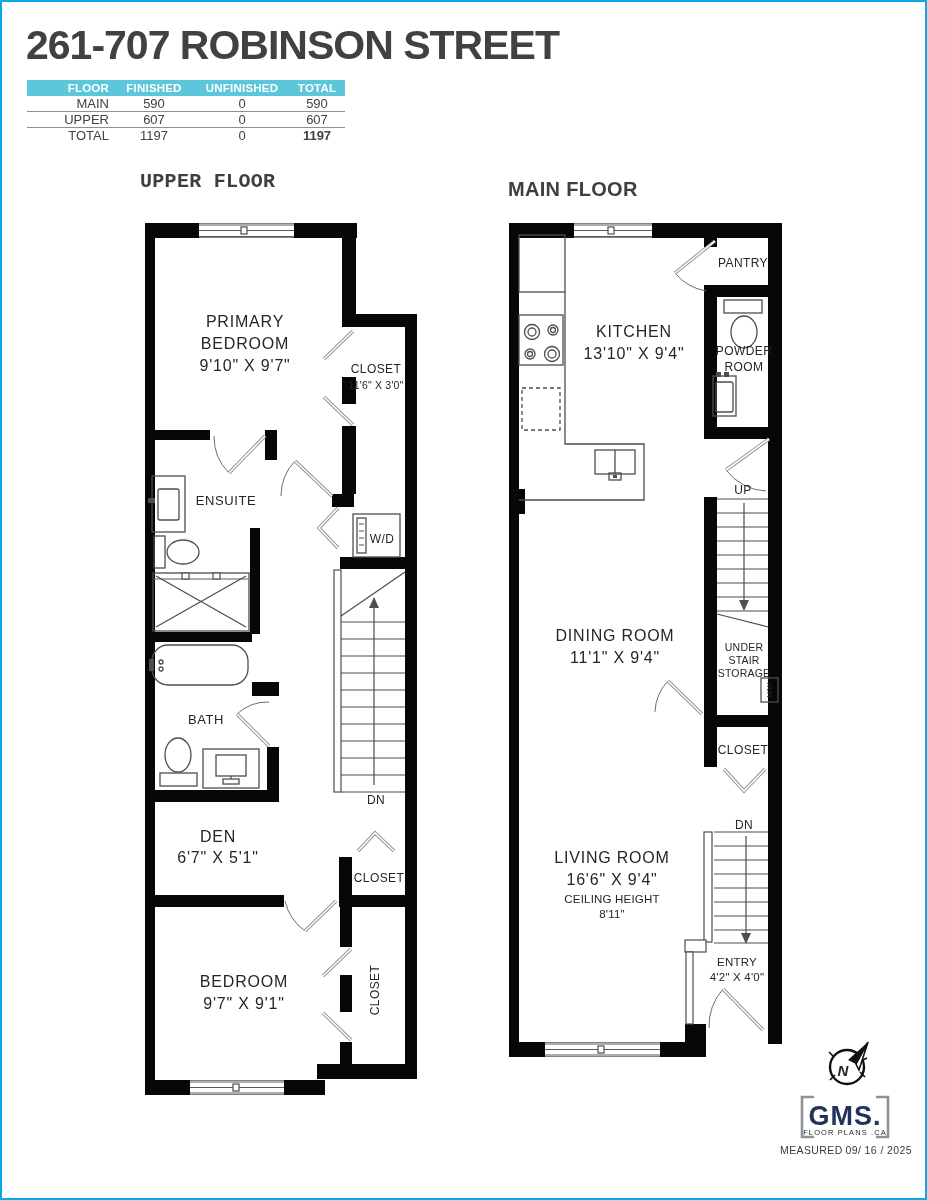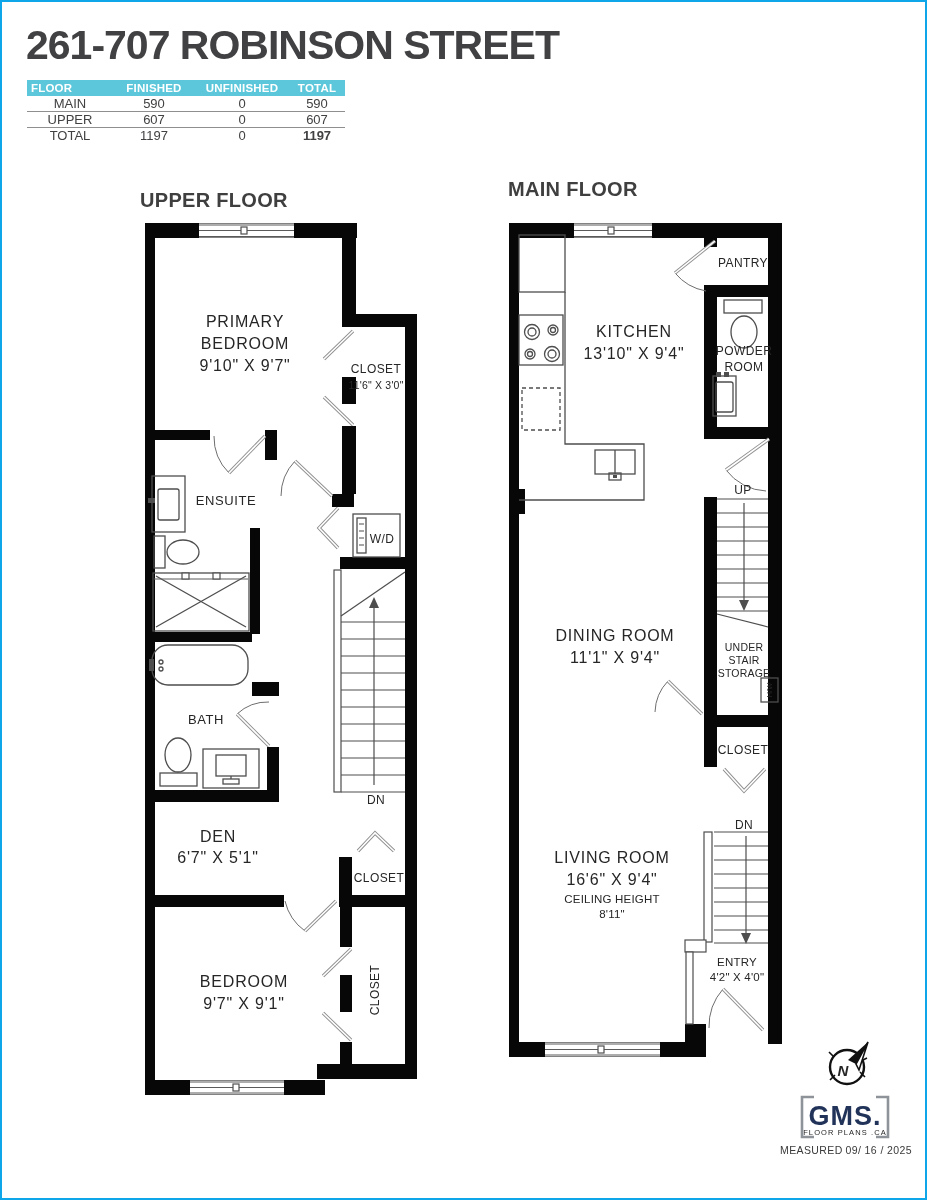--- a/index.html
+++ b/index.html
@@ -10,32 +10,32 @@
   }
   .title{
     position:absolute;left:24px;top:20px;
     font-size:41px;font-weight:800;letter-spacing:-1px;color:#414042;white-space:nowrap;
   }
   
   .area-table{position:absolute;left:25px;top:78px;border-collapse:collapse;table-layout:fixed;}
   .area-table th{
     color:#ffffff;font-size:11.5px;font-weight:bold;padding:2px 4px;text-align:center;letter-spacing:.2px;
   }
-  .area-table th:first-child{text-align:left;padding-left:4px;margin-left:8px;}
+  .area-table th:first-child{text-align:right;padding-left:4px;margin-left:8px;}
   .area-table td{
     color:#414042;font-size:13px;padding:0 4px;height:15px;text-align:center;
   }
-  .area-table td:first-child{text-align:center;}
+  .area-table td:first-child{text-align:right;}
   .area-table tr.rule td{border-bottom:1.5px solid #8f8f8f;}
   .area-table td.bold{font-weight:bold;}
   .col-floor{width:78px;}.col-fin{width:74px;}.col-unfin{width:86px;}.col-tot{width:48px;}
   .floor-title{
     position:absolute;font-size:20px;font-weight:bold;color:#3f3f3f;letter-spacing:.3px;white-space:nowrap;
   }
-  #upper-title{left:138px;top:187px;}
+  #upper-title{left:138px;top:168px;font-family:Liberation Mono, monospace;}
   #main-title{left:506px;top:176px;text-align:center;}
   
   svg{position:absolute;overflow:visible;}
   .w{fill:#070707;stroke:none;}
   .fx{fill:none;stroke:#4e4e4e;stroke-width:1.3px;}
   .fxf{fill:#4e4e4e;stroke:none;}
   .thin{fill:#ffffff;stroke:#4e4e4e;stroke-width:1.2px;}
   .tread{fill:none;stroke:#4e4e4e;stroke-width:1.2px;}
   .arc{fill:none;stroke:#6e6e6e;stroke-width:1px;}
   .leafO{fill:none;stroke:#8f8f8f;stroke-width:3.4px;}

